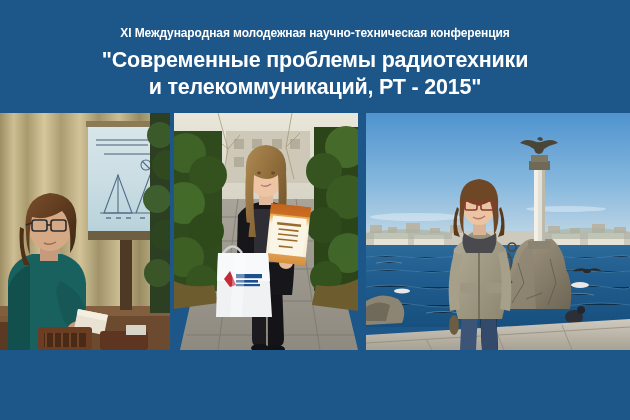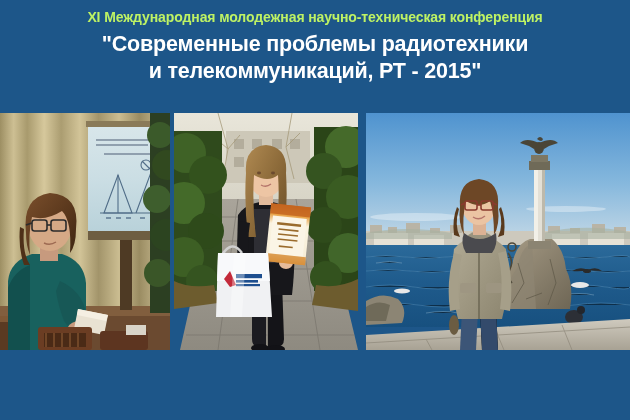--- a/index.html
+++ b/index.html
@@ -27,26 +27,27 @@
   #header {
     position: absolute;
     left: 0; top: 0;
     width: 630px;
     height: 110px;
     text-align: center;
     padding-top: 9px;
     box-sizing: border-box;
   }
   .title-line-1 {
-    color: #bef264;
-    font-size: 14px;
+    color: #ffffff;
+    font-size: 12px;
     font-weight: bold;
     letter-spacing: -0.1px;
     line-height: 17px;
     white-space: nowrap;
+    margin-top: 16px;
   }
   .title-line-2, .title-line-3 {
     color: #ffffff;
     font-size: 21.5px;
     font-weight: bold;
     letter-spacing: -0.2px;
     line-height: 27px;
     white-space: nowrap;
   }
   .title-line-2 { margin-top: 5px; }

